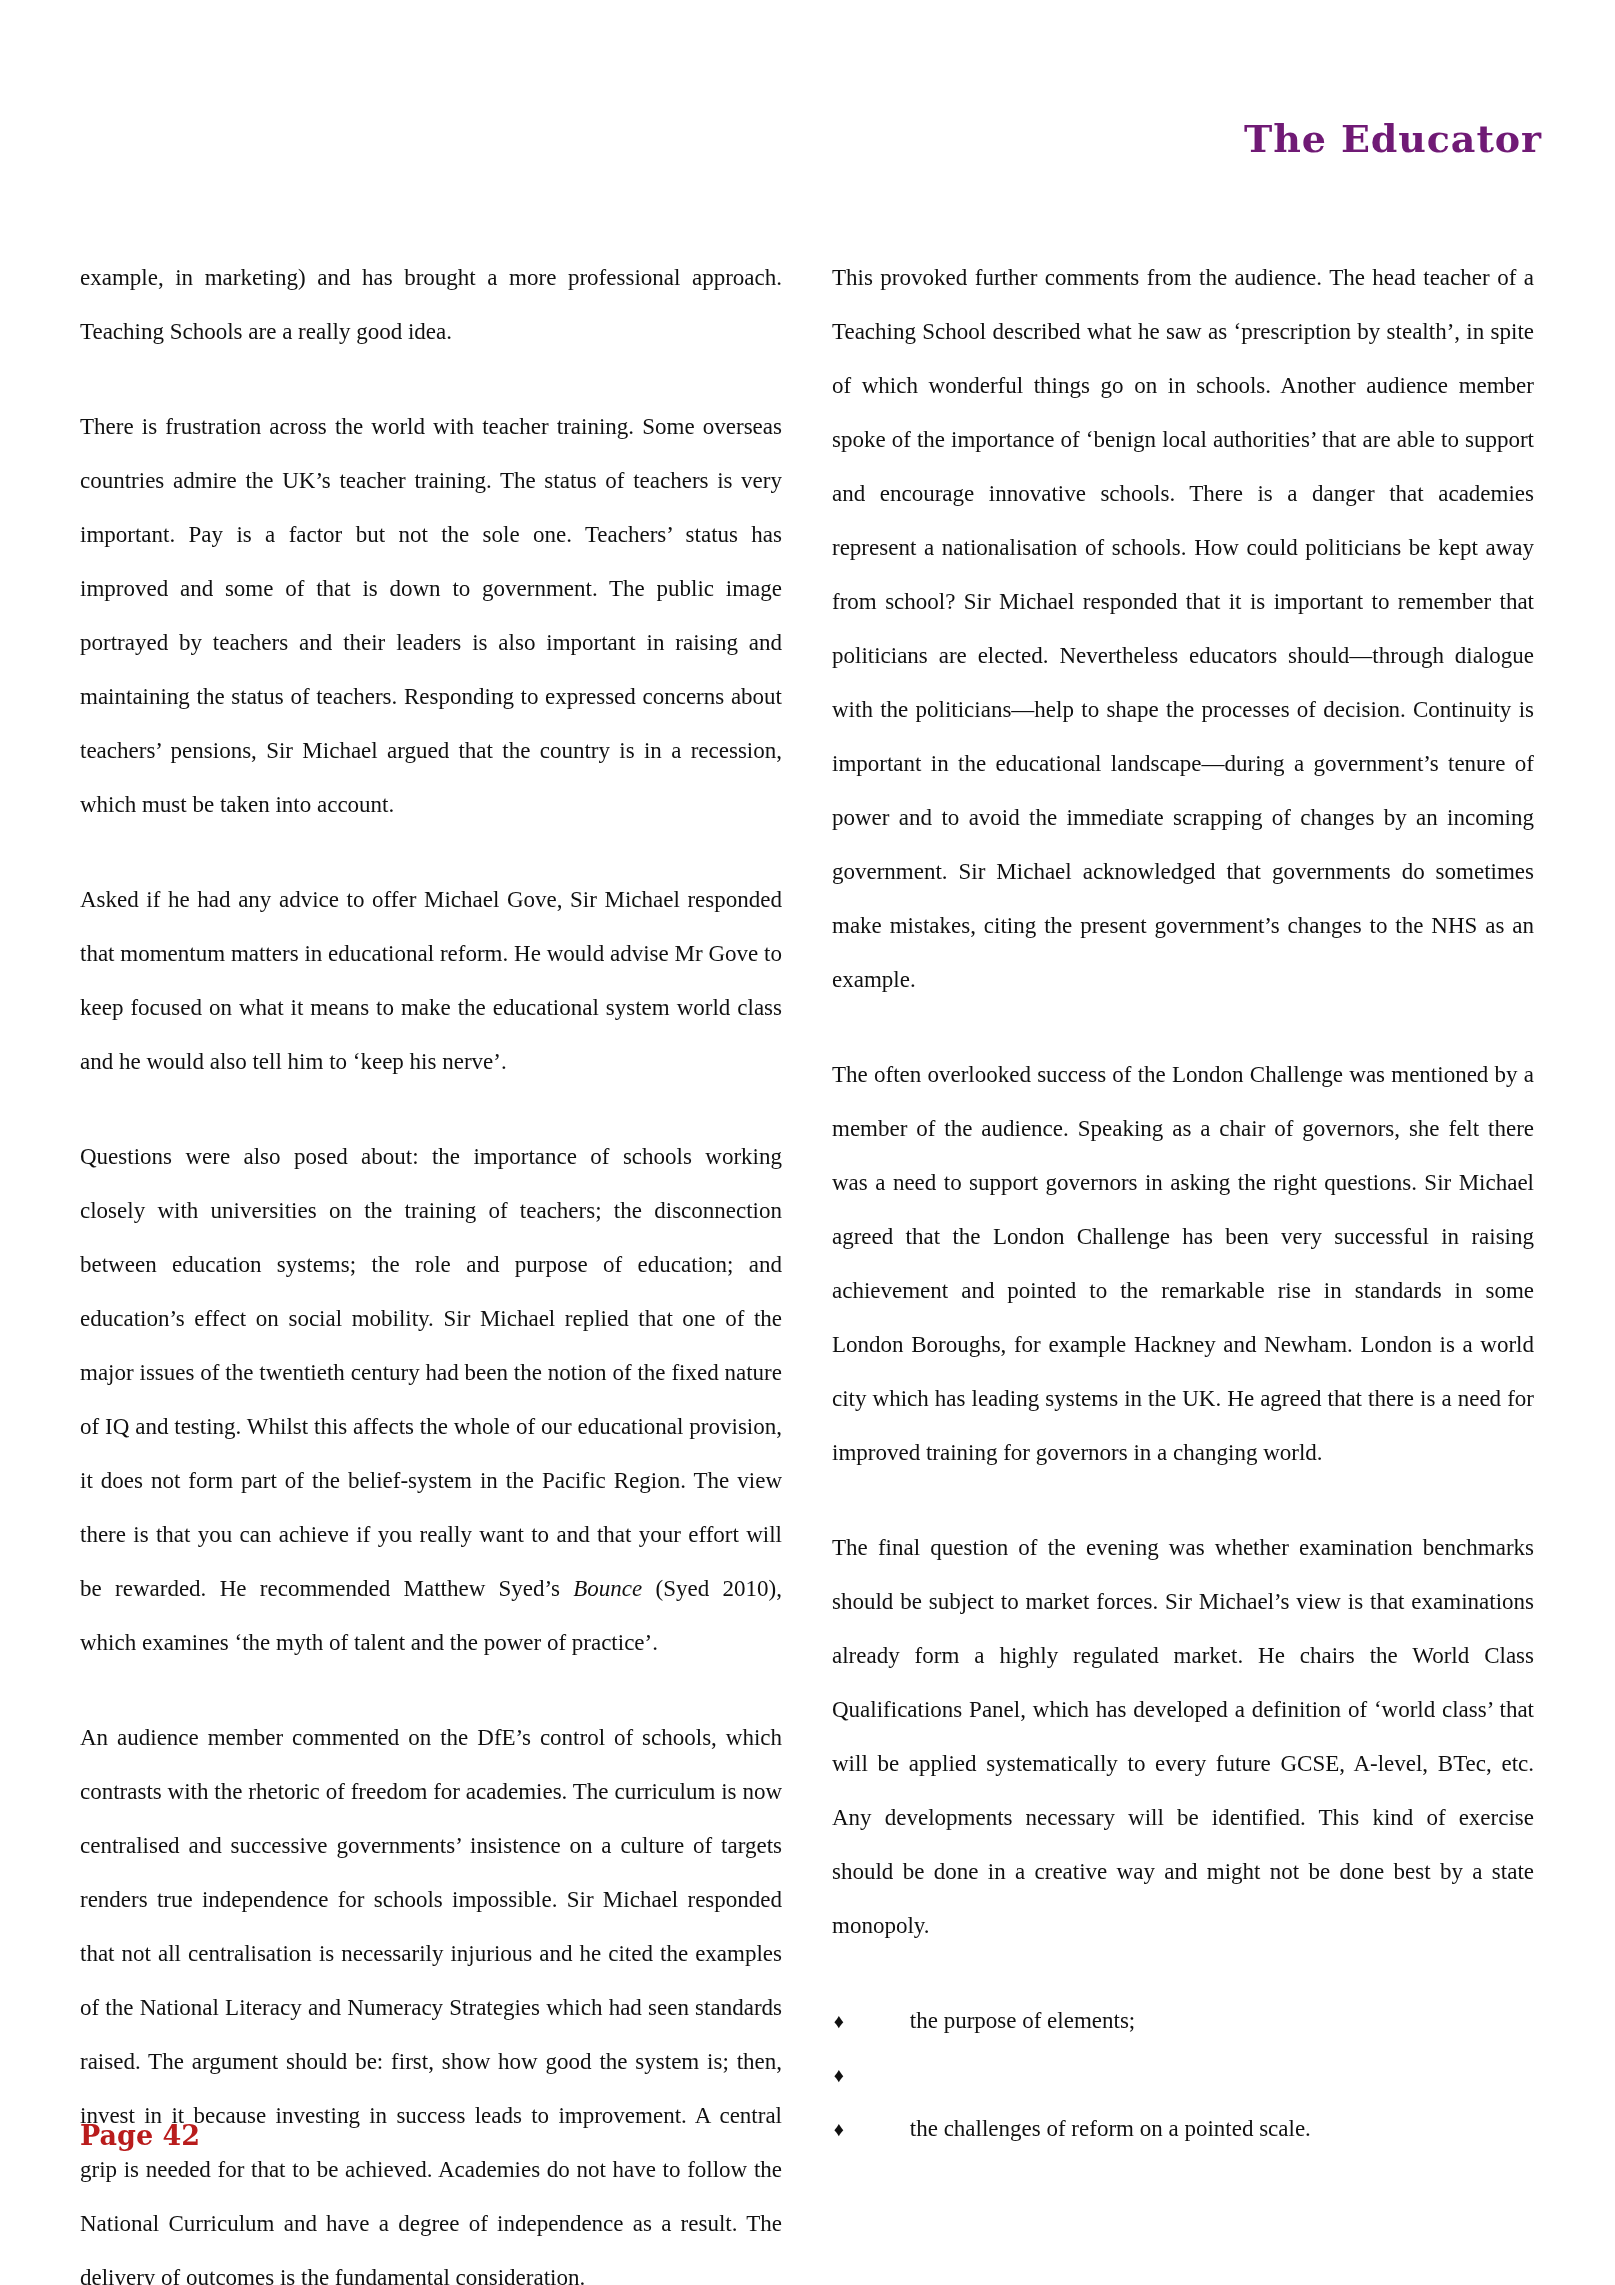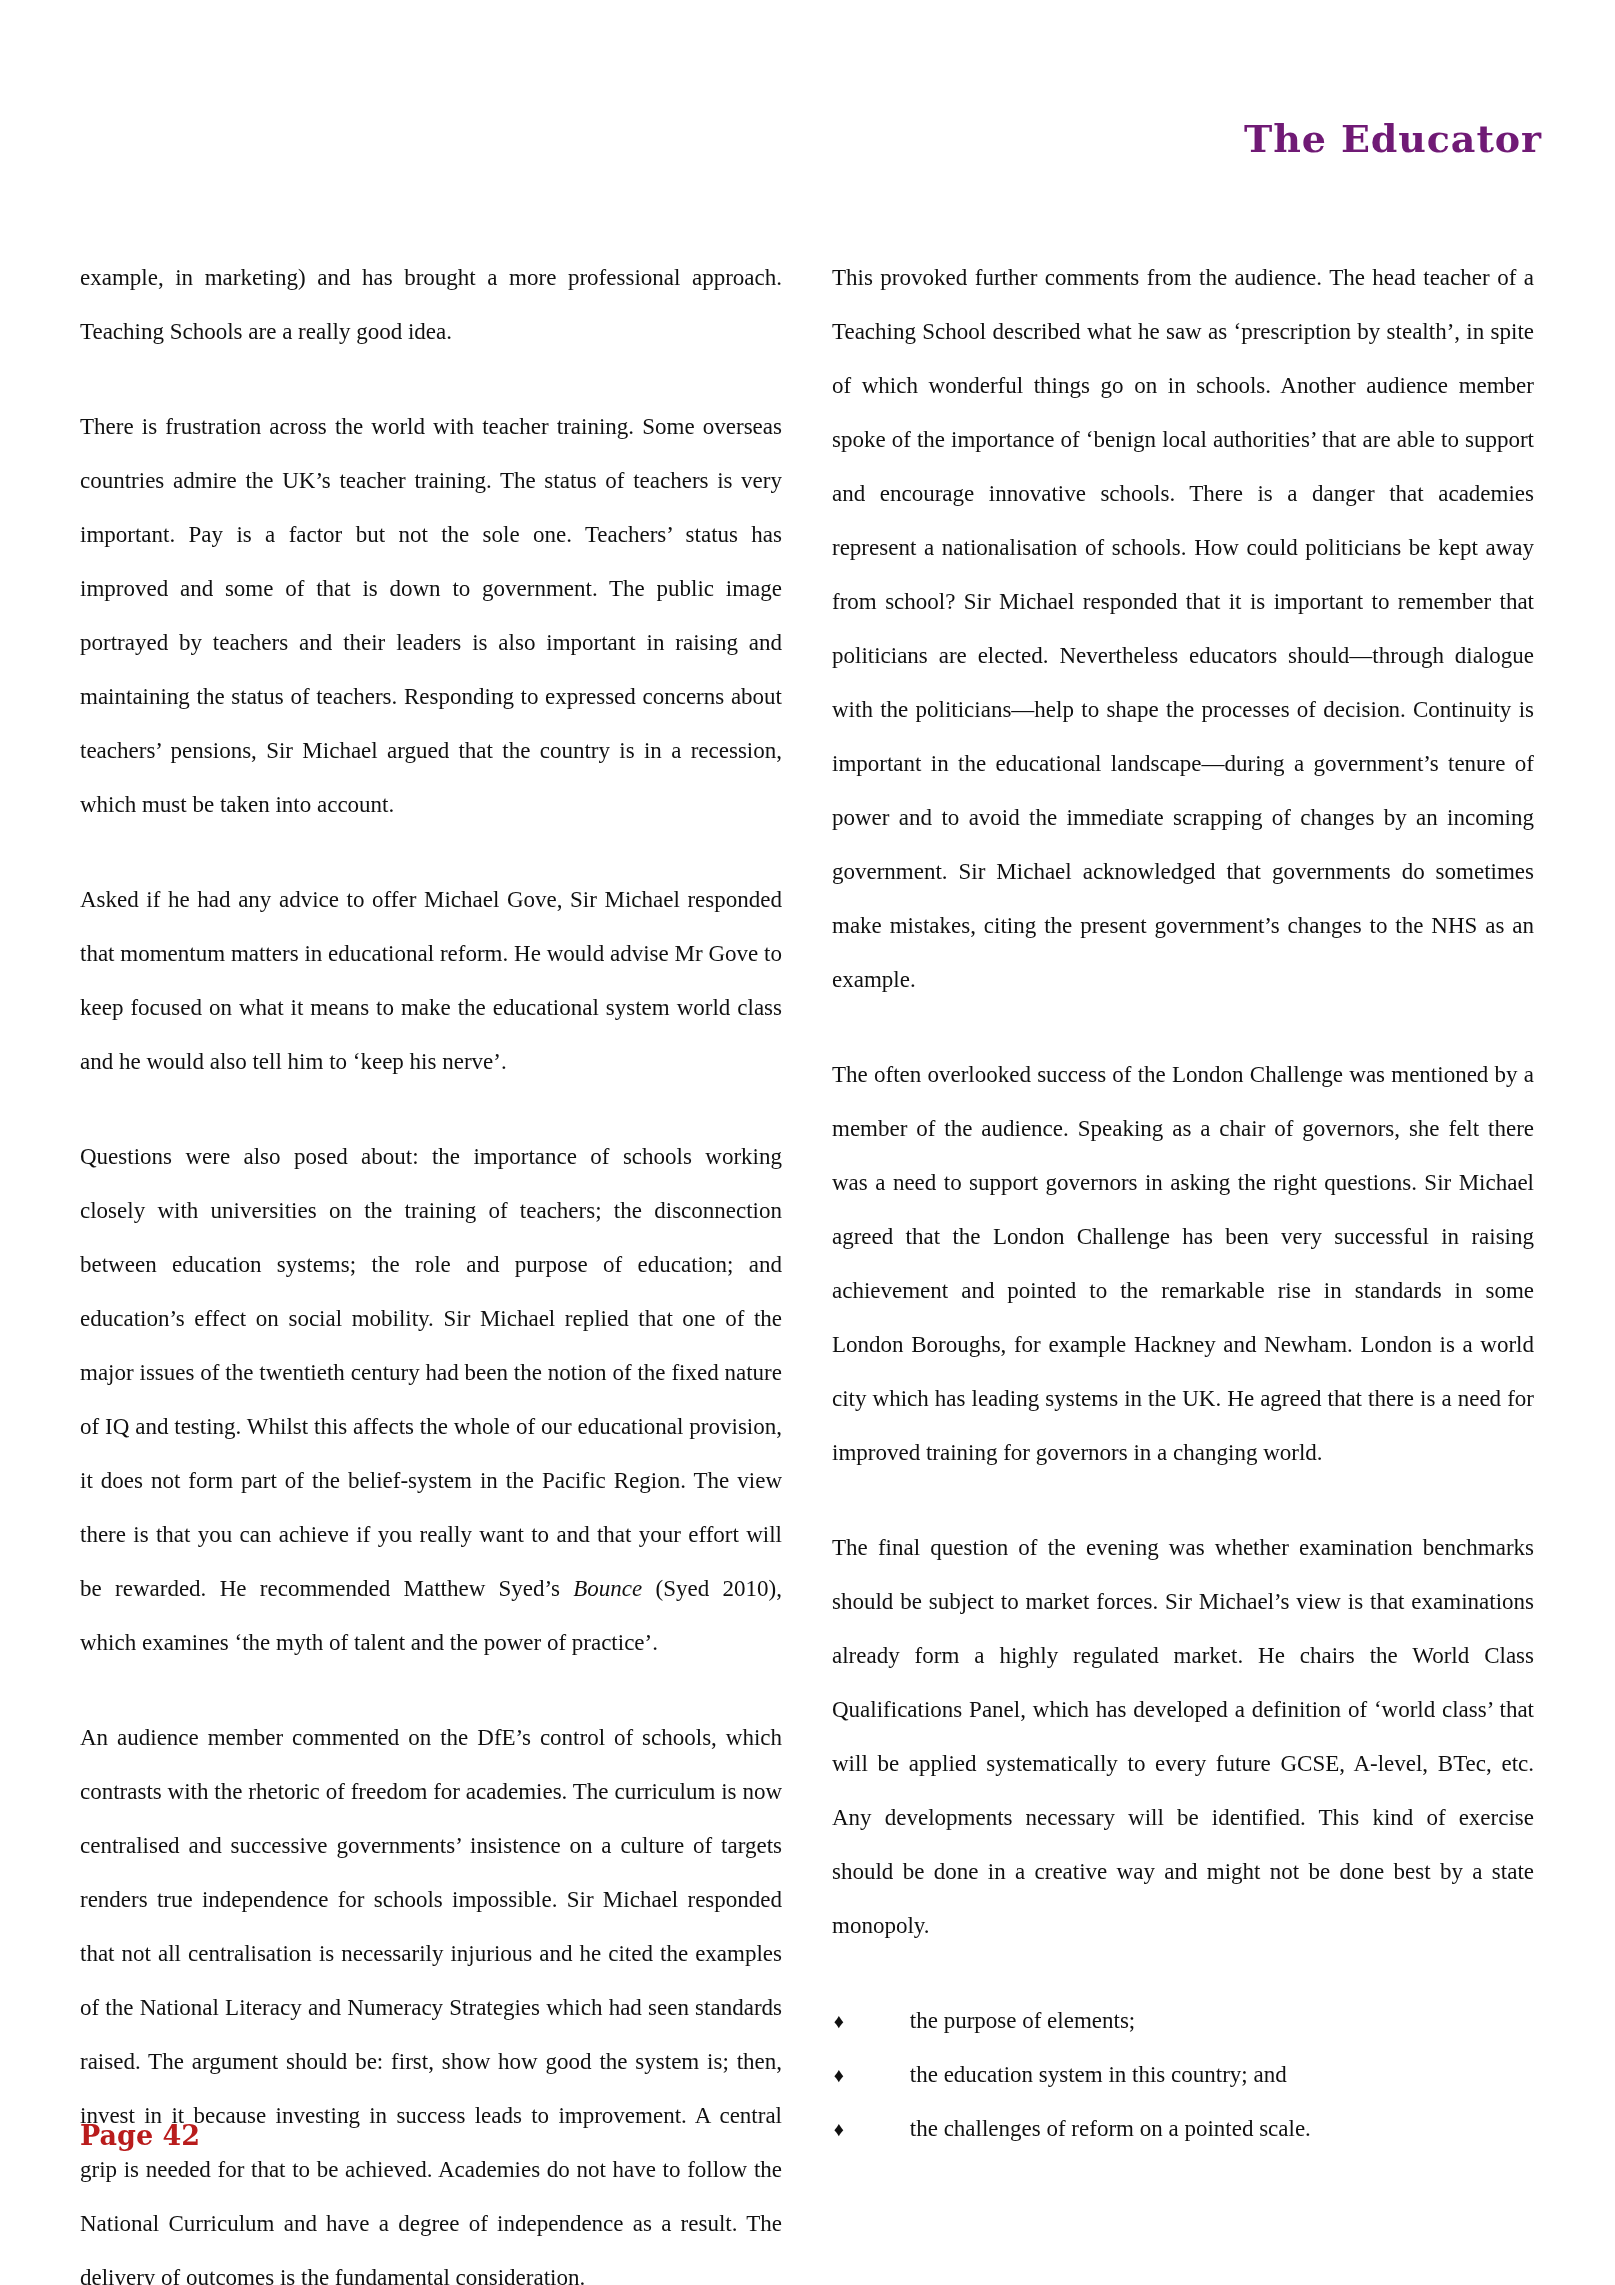--- a/index.html
+++ b/index.html
@@ -39,21 +39,20 @@
   <p class="para">This provoked further comments from the audience. The head teacher of a Teaching School described what he saw as ‘prescription by stealth’, in spite of which wonderful things go on in schools. Another audience member spoke of the importance of ‘benign local authorities’ that are able to support and encourage innovative schools. There is a danger that academies represent a nationalisation of schools. How could politicians be kept away from school? Sir Michael responded that it is important to remember that politicians are elected. Nevertheless educators should—through dialogue with the politicians—help to shape the processes of decision. Continuity is important in the educational landscape—during a government’s tenure of power and to avoid the immediate scrapping of changes by an incoming government. Sir Michael acknowledged that governments do sometimes make mistakes, citing the present government’s changes to the NHS as an example.</p>
   <p class="para">The often overlooked success of the London Challenge was mentioned by a member of the audience. Speaking as a chair of governors, she felt there was a need to support governors in asking the right questions. Sir Michael agreed that the London Challenge has been very successful in raising achievement and pointed to the remarkable rise in standards in some London Boroughs, for example Hackney and Newham. London is a world city which has leading systems in the UK. He agreed that there is a need for improved training for governors in a changing world.</p>
   <p class="para">The final question of the evening was whether examination benchmarks should be subject to market forces. Sir Michael’s view is that examinations already form a highly regulated market. He chairs the World Class Qualifications Panel, which has developed a definition of ‘world class’ that will be applied systematically to every future GCSE, A-level, BTec, etc. Any developments necessary will be identified. This kind of exercise should be done in a creative way and might not be done best by a state monopoly.</p>
   <ul class="bullets">
     <li class="bullet">
       <span class="bullet-icon">♦</span>
       <span>the purpose of elements;</span>
     </li>
     <li class="bullet">
       <span class="bullet-icon">♦</span>
-      <span>the education system in this country; and</span>
     </li>
     <li class="bullet">
       <span class="bullet-icon">♦</span>
       <span>the challenges of reform on a pointed scale.</span>
     </li>
   </ul>
 </div>
 
 <div class="footer-page">Page 42</div>
 

